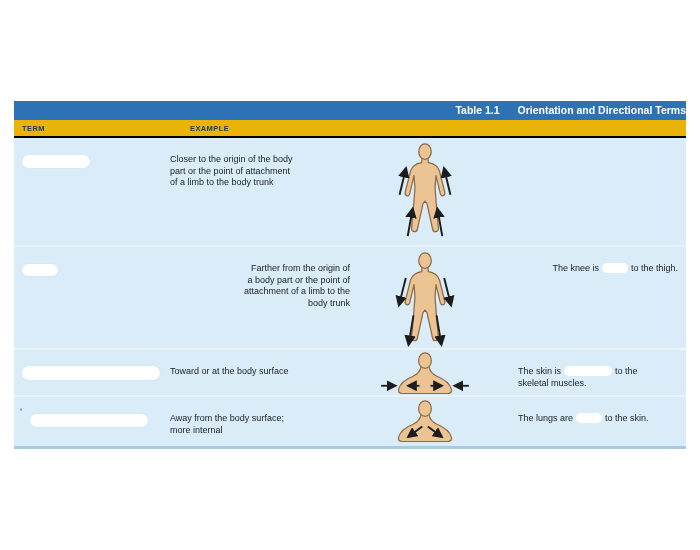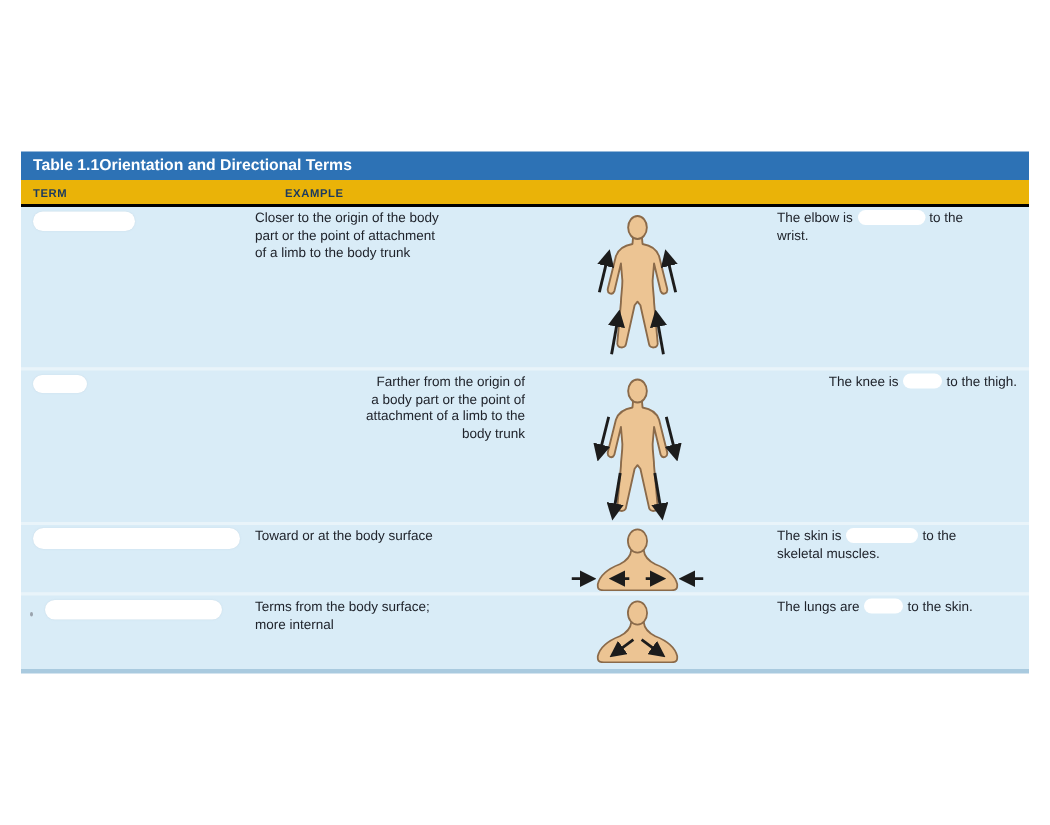--- a/index.html
+++ b/index.html
@@ -1,32 +1,32 @@
 <!DOCTYPE html>
 <html><head>
 <meta charset="utf-8">
 <style>
   html,body{margin:0;padding:0;background:#fff;}
   .page{position:relative;width:700px;height:550px;background:#ffffff;overflow:hidden;
         font-family:"Liberation Sans",sans-serif;}
   .table{position:absolute;left:14px;top:101px;width:672px;border-bottom:3px solid #a9cadf;}
   .title-bar{background:#2d72b5;color:#ffffff;height:19px;line-height:19px;
-             font-size:10.5px;font-weight:bold;padding-left:8px;display:flex;}
+             font-size:10.5px;font-weight:bold;padding-left:23px;display:flex;gap:18px;justify-content:flex-end;}
   .colhead{background:#eab308;display:grid;grid-template-columns:156px 180px 150px 1fr;
            height:16px;align-items:center;border-bottom:2px solid #000000;
            font-size:7.5px;font-weight:bold;color:#1b3a5f;letter-spacing:.4px;}
   .colhead .h-term{padding-left:8px;}
   .colhead .h-example{padding-left:20px;}
   .row{background:#d9ecf7;display:grid;grid-template-columns:156px 180px 150px 1fr;}
   .row + .row{border-top:2px solid #e9f4fa;}
   .row1{min-height:107px;}
   .row2{min-height:98px;text-align:right;}
   .row3{min-height:45px;}
   .row4{min-height:49px;}
-  .cell{font-size:9px;color:#20242c;padding-top:2px;line-height:1.28;}
+  .cell{font-size:9px;color:#20242c;padding-top:16px;line-height:1.28;}
   .term{padding-left:8px;position:relative;}
   .def{white-space:pre-line;font-weight:500;}
   .fig{display:flex;justify-content:center;align-items:flex-start;padding-top:5px;}
   .ex{padding-left:18px;padding-right:8px;font-weight:500;}
   .ex .after{white-space:pre-line;}
   .tb{display:block;background:#ffffff;border-radius:7px;box-shadow:0 0 1px rgba(180,200,215,.6);}
   .eb{display:inline-block;background:#ffffff;border-radius:5px;vertical-align:-2px;margin:0 3px;}
   .dot{position:absolute;left:6px;top:11px;width:2px;height:3px;background:#9aa3ad;border-radius:50%;}
   svg line{stroke:#1c1c1c;stroke-width:2;}
   svg .body{fill:#ecc493;stroke:#8a6a4a;stroke-width:1.3;stroke-linejoin:round;}
@@ -62,24 +62,20 @@
               <path d="M0,0 L6,3 L0,6 Z" fill="#1c1c1c"></path>
             </marker>
           </defs>
           <path class="body" d="M42,15 L41.5,20.5 C35.5,21.5 31.5,24.5 30,29 L24.5,51 C23.5,55 27.5,56.5 29,53 L33.5,34 L34.5,46 C34.5,52 33.5,56 33.5,61 L31,89 C30.5,93 36.5,93.5 37,90 L43,63 L45,60.5 L47,63 L53,90 C53.5,93.5 59.5,93 59,89 L56.5,61 C56.5,56 55.5,52 55.5,46 L56.5,34 L61,53 C62.5,56.5 66.5,55 65.5,51 L60,29 C58.5,24.5 54.5,21.5 48.5,20.5 L48,15 Z"></path>
           <ellipse class="body" cx="45" cy="9" rx="6.5" ry="8"></ellipse>
           <line x1="18.5" y1="54" x2="25" y2="27" marker-end="url(#ah1)"></line>
           <line x1="71.5" y1="54" x2="65" y2="27" marker-end="url(#ah1)"></line>
           <line x1="27" y1="97" x2="32" y2="69" marker-end="url(#ah1)"></line>
           <line x1="63" y1="97" x2="58" y2="69" marker-end="url(#ah1)"></line>
         </svg>
-      </div>
-      <div class="cell ex">
-        <span>The elbow is</span><span class="eb" style="width:45px;height:10px;"></span><span class="after">to the
-wrist.</span>
       </div>
     </div>
 
     <div class="row row2">
       <div class="cell term">
         <span class="tb" style="width:36px;height:12px;margin-top:1px;"></span>
       </div>
       <div class="cell def">Farther from the origin of
 a body part or the point of
 attachment of a limb to the
@@ -128,21 +124,21 @@
         <span>The skin is</span><span class="eb" style="width:48px;height:10px;"></span><span class="after">to the
 skeletal muscles.</span>
       </div>
     </div>
 
     <div class="row row4">
       <div class="cell term">
         <span class="dot"></span>
         <span class="tb" style="width:118px;height:13px;margin-top:1px;margin-left:8px;"></span>
       </div>
-      <div class="cell def">Terms from the body surface;
+      <div class="cell def">Away from the body surface;
 more internal</div>
       <div class="cell fig" style="padding-top:3px;">
         <svg width="108" height="42" viewBox="0 0 110 46">
           <defs>
             <marker id="ah4" markerWidth="6" markerHeight="6" refX="4.5" refY="3" orient="auto">
               <path d="M0,0 L6,3 L0,6 Z" fill="#1c1c1c"></path>
             </marker>
           </defs>
           <path class="body" d="M50.5,16 C50,21 47,24 42,26.5 C33,30 27.5,35 26,41 L26,42.5 C26,44.5 28,45.5 30.5,45.5 L79.5,45.5 C82,45.5 84,44.5 84,42.5 L84,41 C82.5,35 77,30 68,26.5 C63,24 60,21 59.5,16 Z"></path>
           <ellipse class="body" cx="55" cy="9.5" rx="7" ry="8.5"></ellipse>

